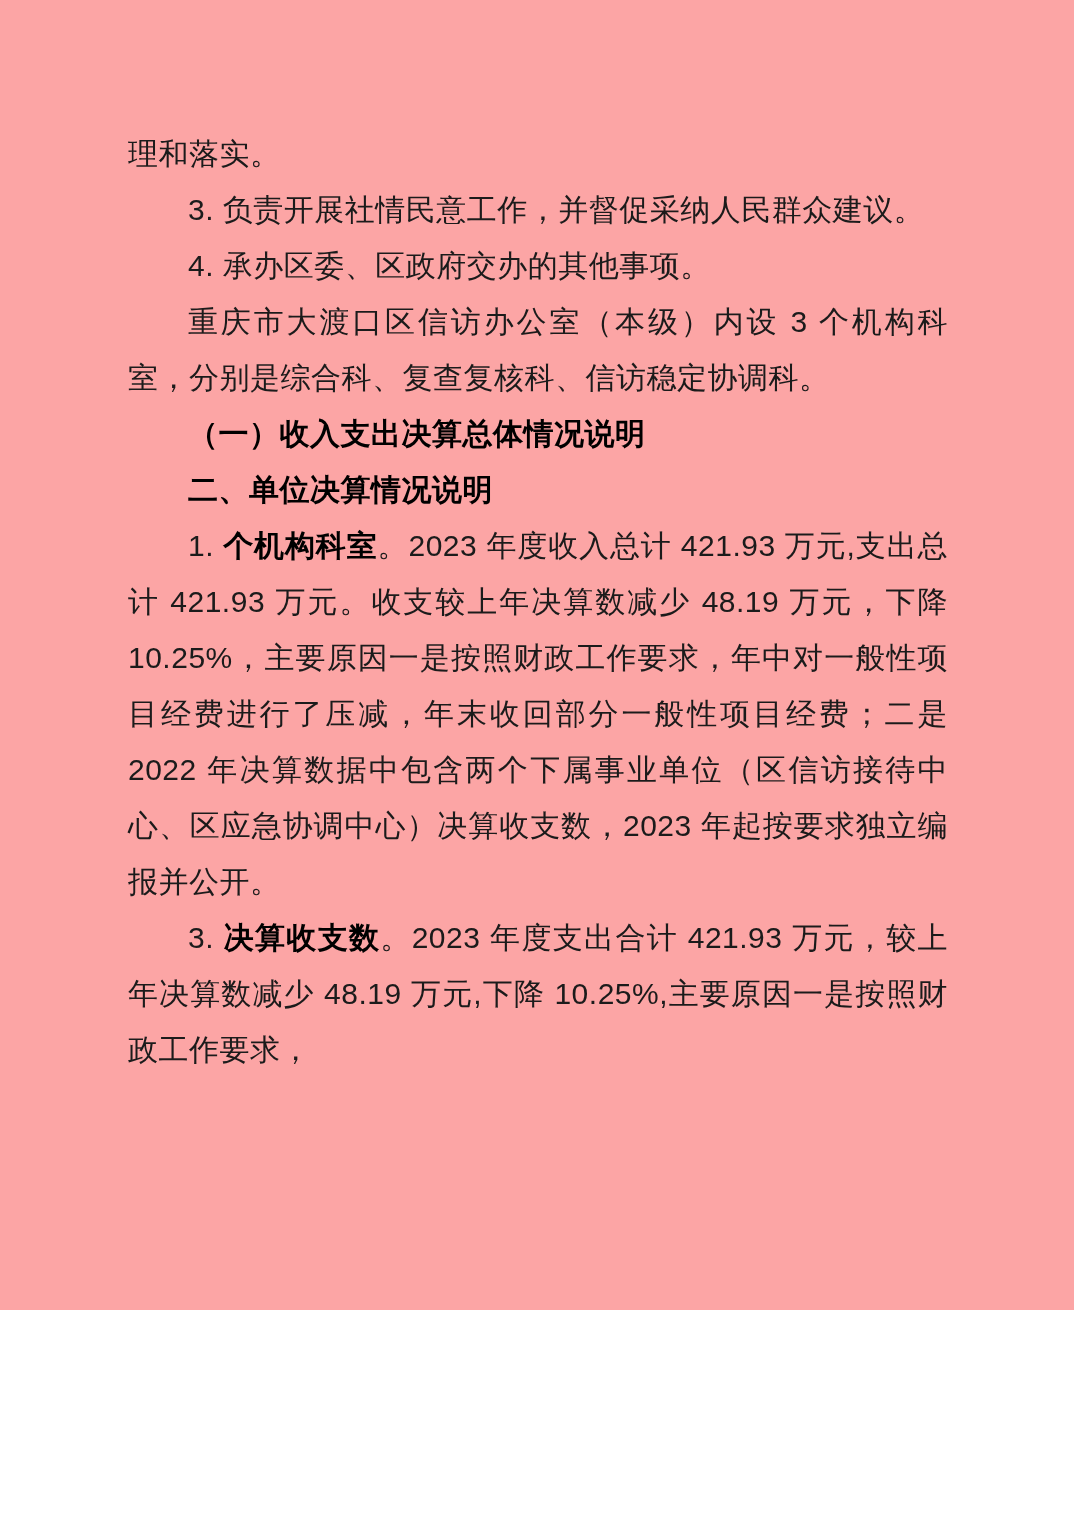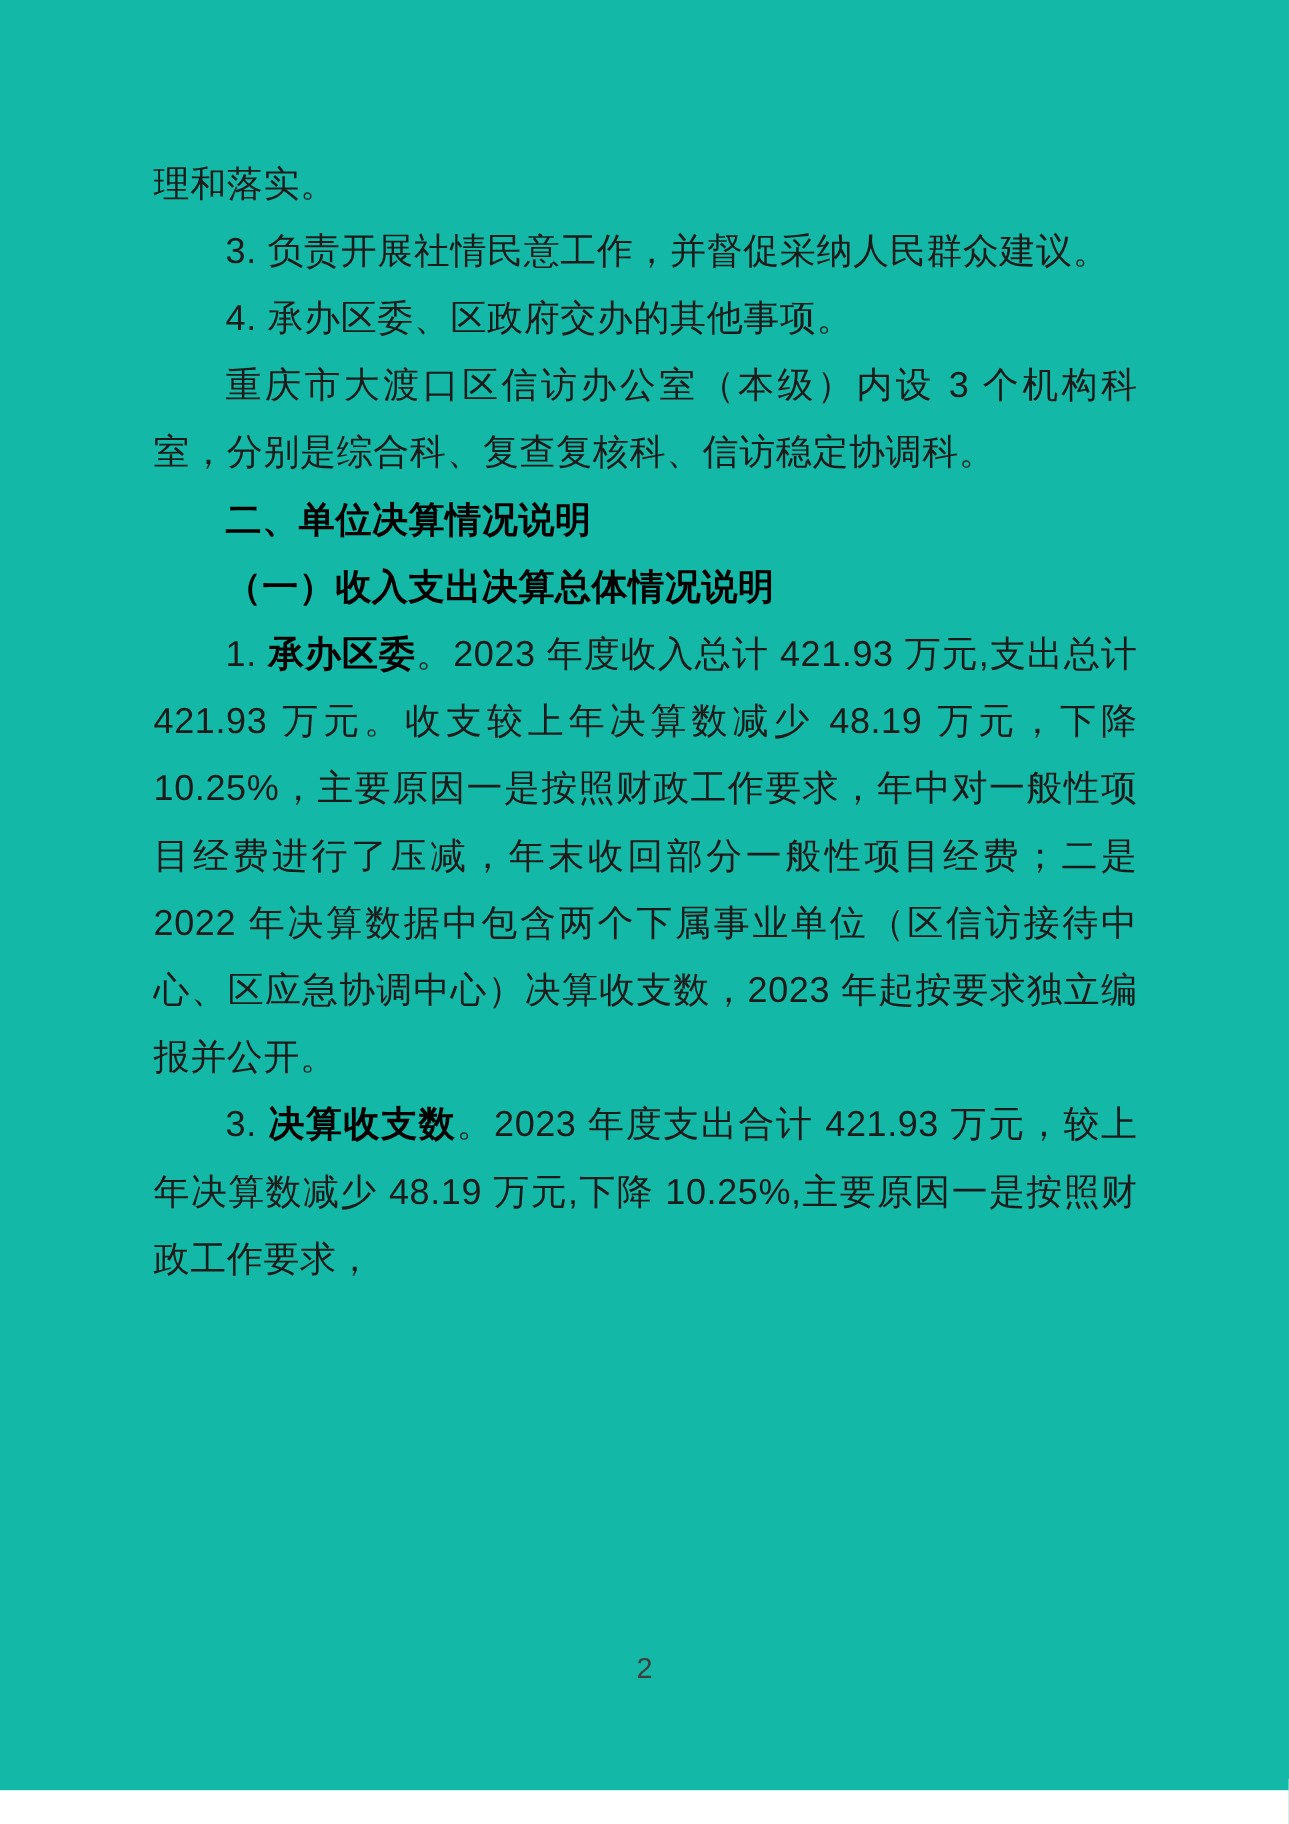--- a/index.html
+++ b/index.html
@@ -3,22 +3,22 @@
 <meta charset="utf-8">
 <style>
   html, body {
     margin: 0;
     padding: 0;
     background: #ffffff;
   }
   .page {
     position: relative;
     width: 1074px;
-    height: 1492px;
-    background: #14b8a6;
+    height: 1310px;
+    background: #fca5a5;
     overflow: hidden;
     color: #1b1b1b;
     font-family: "Liberation Sans", "DejaVu Sans", sans-serif;
   }
   .text-block {
     position: absolute;
     left: 128px;
     top: 126px;
     width: 820px;
     font-size: 30px;
@@ -63,25 +63,25 @@
 
     <p class="no-indent">理和落实。</p>
 
     <p class="indent">3. 负责开展社情民意工作，并督促采纳人民群众建议。</p>
 
     <p class="indent">4. 承办区委、区政府交办的其他事项。</p>
 
 
     <p class="indent">重庆市大渡口区信访办公室（本级）内设 3 个机构科室，分别是综合科、复查复核科、信访稳定协调科。</p>
 
+    <p class="indent heading">（一）收入支出决算总体情况说明</p>
+
     <p class="indent heading">二、单位决算情况说明</p>
 
-    <p class="indent heading">（一）收入支出决算总体情况说明</p>
-
-    <p class="indent"><span>1. </span><span class="bold-run">承办区委</span><span>。2023 年度收入总计 421.93 万元,支出总计 421.93 万元。收支较上年决算数减少 48.19 万元，下降 10.25%，主要原因一是按照财政工作要求，年中对一般性项目经费进行了压减，年末收回部分一般性项目经费；二是 2022 年决算数据中包含两个下属事业单位（区信访接待中心、区应急协调中心）决算收支数，2023 年起按要求独立编报并公开。</span></p>
+    <p class="indent"><span>1. </span><span class="bold-run">个机构科室</span><span>。2023 年度收入总计 421.93 万元,支出总计 421.93 万元。收支较上年决算数减少 48.19 万元，下降 10.25%，主要原因一是按照财政工作要求，年中对一般性项目经费进行了压减，年末收回部分一般性项目经费；二是 2022 年决算数据中包含两个下属事业单位（区信访接待中心、区应急协调中心）决算收支数，2023 年起按要求独立编报并公开。</span></p>
 
 
     <p class="indent"><span>3. </span><span class="bold-run">决算收支数</span><span>。2023 年度支出合计 421.93 万元，较上年决算数减少 48.19 万元,下降 10.25%,主要原因一是按照财政工作要求，</span></p>
 
   </div>
 
   <div class="page-number">2</div>
 </div>
 
 </body></html>

